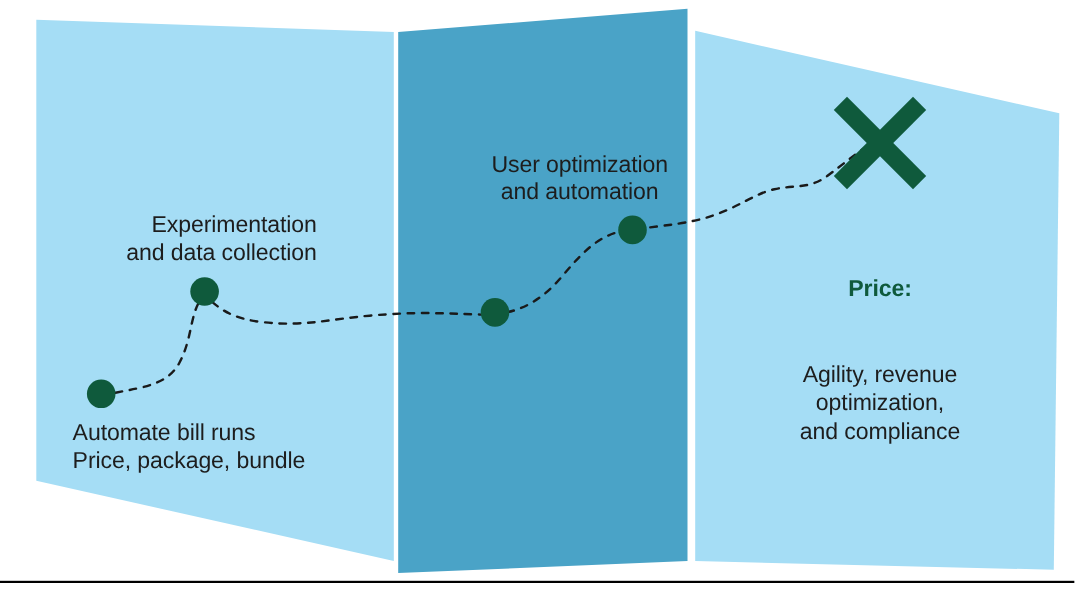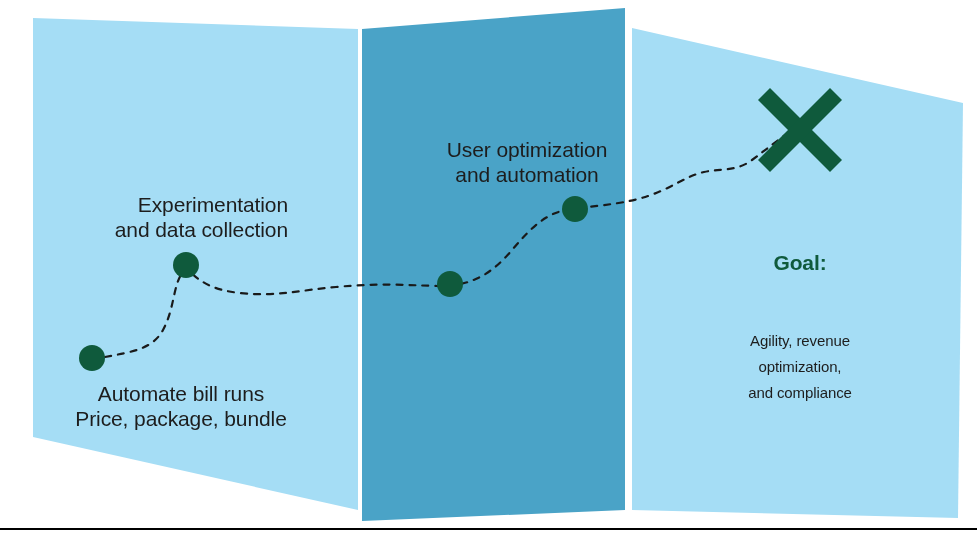--- a/index.html
+++ b/index.html
@@ -37,21 +37,21 @@
   .goal-head {
     display: block;
     color: #0f5a3c;
     font-weight: bold;
     font-size: 21px;
     line-height: 27px;
   }
   .goal-body {
     display: block;
     color: #1d1d1d;
-    font-size: 15px;
+    font-size: 21px;
     line-height: 26px;
     white-space: pre;
   }
   .bottom-rule {
     position: absolute;
     left: 0;
     top: 528px;
     width: 977px;
     height: 2px;
     background: #000000;
@@ -73,31 +73,31 @@
     <circle cy="265" r="13" fill="#0f5a3c" cx="186"></circle>
     <circle cy="284" r="13" fill="#0f5a3c" cx="450"></circle>
     <circle cy="209" r="13" fill="#0f5a3c" cx="575"></circle>
 
     <g>
       <line x1="764" y1="94" x2="836" y2="166" stroke="#0f5a3c" stroke-width="17"></line>
       <line x1="836" y1="94" x2="764" y2="166" stroke="#0f5a3c" stroke-width="17"></line>
     </g>
   </svg>
 
-  <div class="lbl" style="left: 66px; top: 381px; width: 230px; text-align: center;">Automate bill runs
+  <div class="lbl" style="left: 66px; top: 381px; width: 230px; text-align: left;">Automate bill runs
 Price, package, bundle</div>
 
   <div class="lbl" style="left: 88px; top: 192px; width: 200px; text-align: right;">Experimentation
 and data collection</div>
 
 
   <div class="lbl" style="left: 431px; top: 137px; width: 192px; text-align: center;">User optimization
 and automation</div>
 
   <div class="lbl goal-block" style="left:700px; top:197px; width:200px;">
-    <span class="goal-head">Goal:</span>
+    <span class="goal-head">Price:</span>
     <span class="goal-body">Agility, revenue
 optimization,
 and compliance</span>
   </div>
 
   <div class="bottom-rule" style="background: rgb(0, 0, 0);"></div>
 </div>
 
 </body></html>

